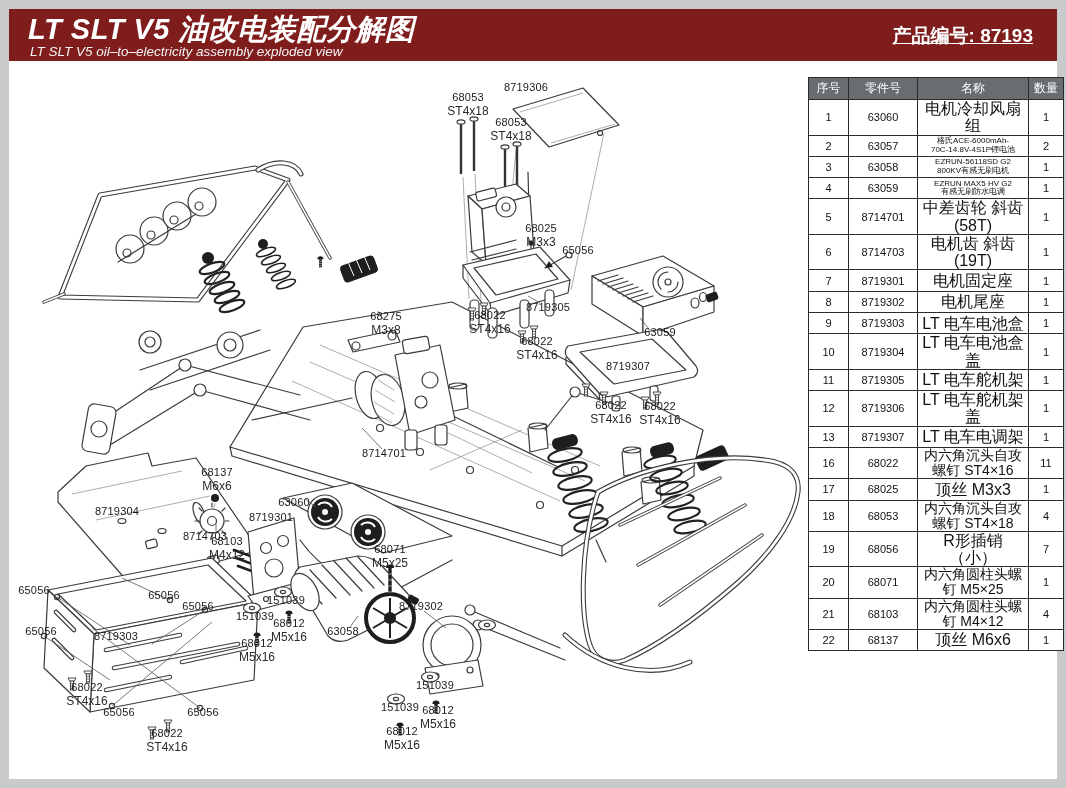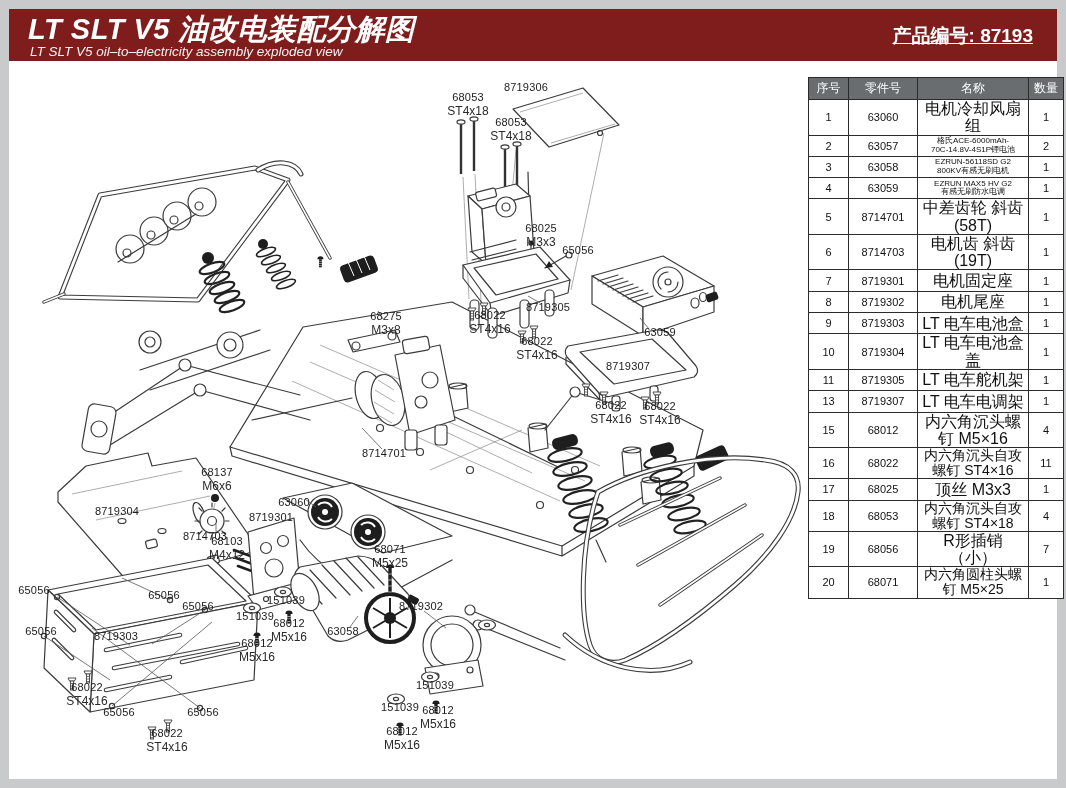--- a/index.html
+++ b/index.html
@@ -583,30 +583,30 @@
         <td class="c-name">LT 电车电池盒盖</td>
         <td class="c-qty">1</td>
       </tr>
       <tr>
         <td class="c-no">11</td>
         <td class="c-part">8719305</td>
         <td class="c-name">LT 电车舵机架</td>
         <td class="c-qty">1</td>
       </tr>
       <tr>
+        <td class="c-no">12</td>
+        <td class="c-part">8719306</td>
+        <td class="c-name">LT 电车舵机架盖</td>
+        <td class="c-qty">1</td>
+      </tr>
+      <tr>
         <td class="c-no">13</td>
         <td class="c-part">8719307</td>
         <td class="c-name">LT 电车电调架</td>
         <td class="c-qty">1</td>
-      </tr>
-      <tr>
-        <td class="c-no">15</td>
-        <td class="c-part">68012</td>
-        <td class="c-name">内六角沉头螺钉 M5×16</td>
-        <td class="c-qty">4</td>
       </tr>
       <tr>
         <td class="c-no">16</td>
         <td class="c-part">68022</td>
         <td class="c-name sm1">内六角沉头自攻螺钉 ST4×16</td>
         <td class="c-qty">11</td>
       </tr>
       <tr>
         <td class="c-no">17</td>
         <td class="c-part">68025</td>
@@ -624,14 +624,26 @@
         <td class="c-part">68056</td>
         <td class="c-name">R形插销（小）</td>
         <td class="c-qty">7</td>
       </tr>
       <tr>
         <td class="c-no">20</td>
         <td class="c-part">68071</td>
         <td class="c-name sm1">内六角圆柱头螺钉 M5×25</td>
         <td class="c-qty">1</td>
       </tr>
+      <tr>
+        <td class="c-no">21</td>
+        <td class="c-part">68103</td>
+        <td class="c-name sm1">内六角圆柱头螺钉 M4×12</td>
+        <td class="c-qty">4</td>
+      </tr>
+      <tr>
+        <td class="c-no">22</td>
+        <td class="c-part">68137</td>
+        <td class="c-name">顶丝 M6x6</td>
+        <td class="c-qty">1</td>
+      </tr>
     </tbody>
 </table>
 
 </body></html>

